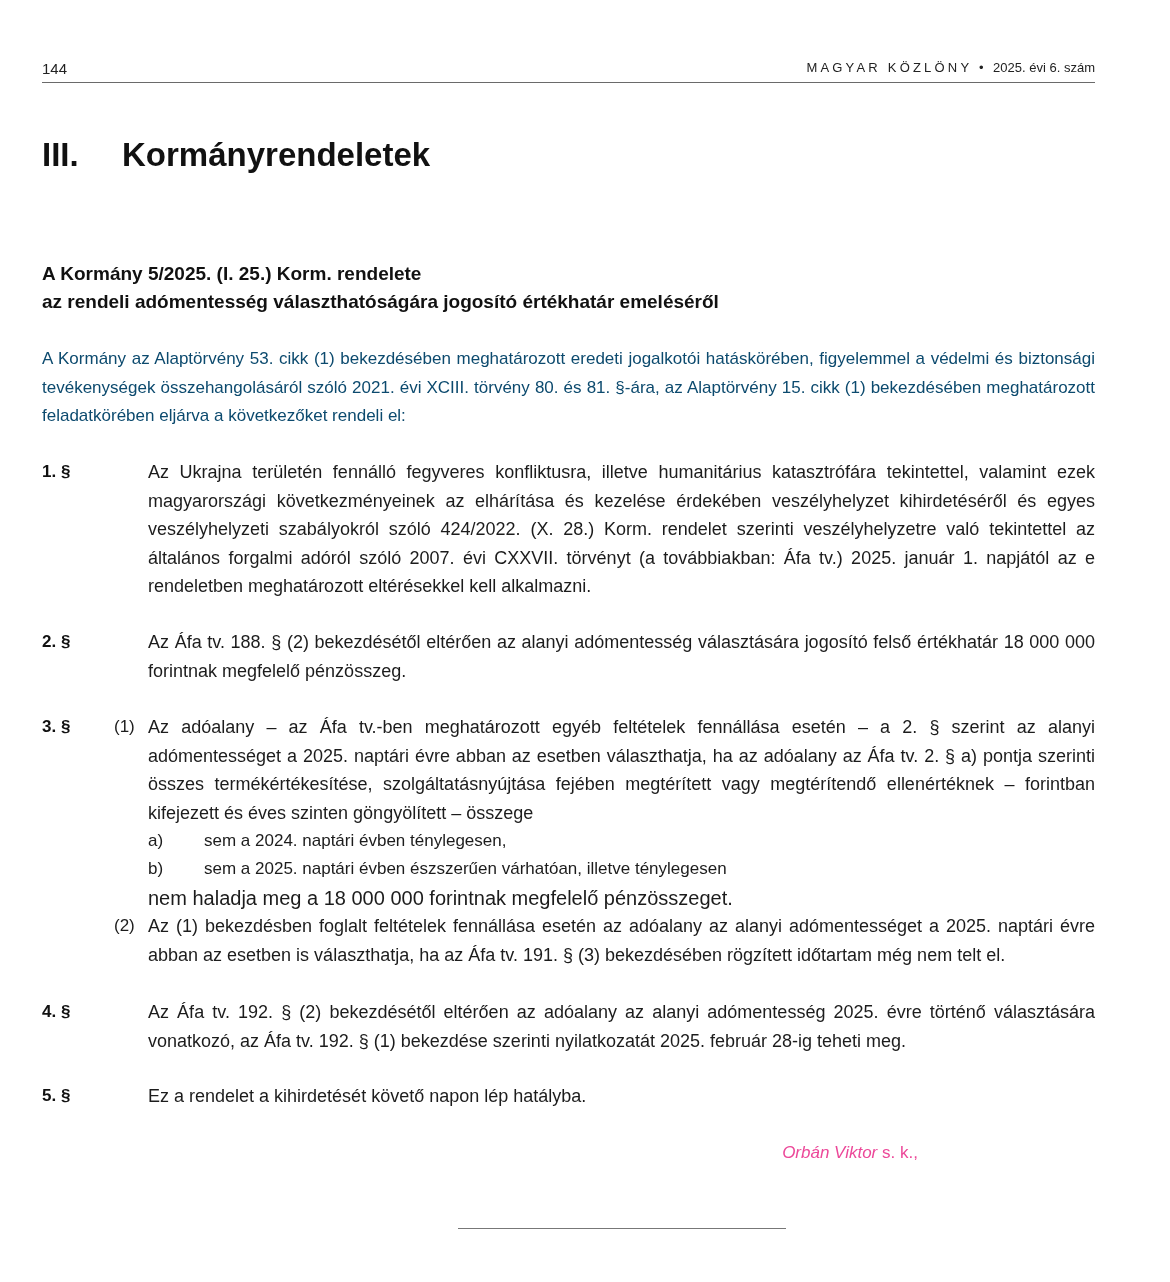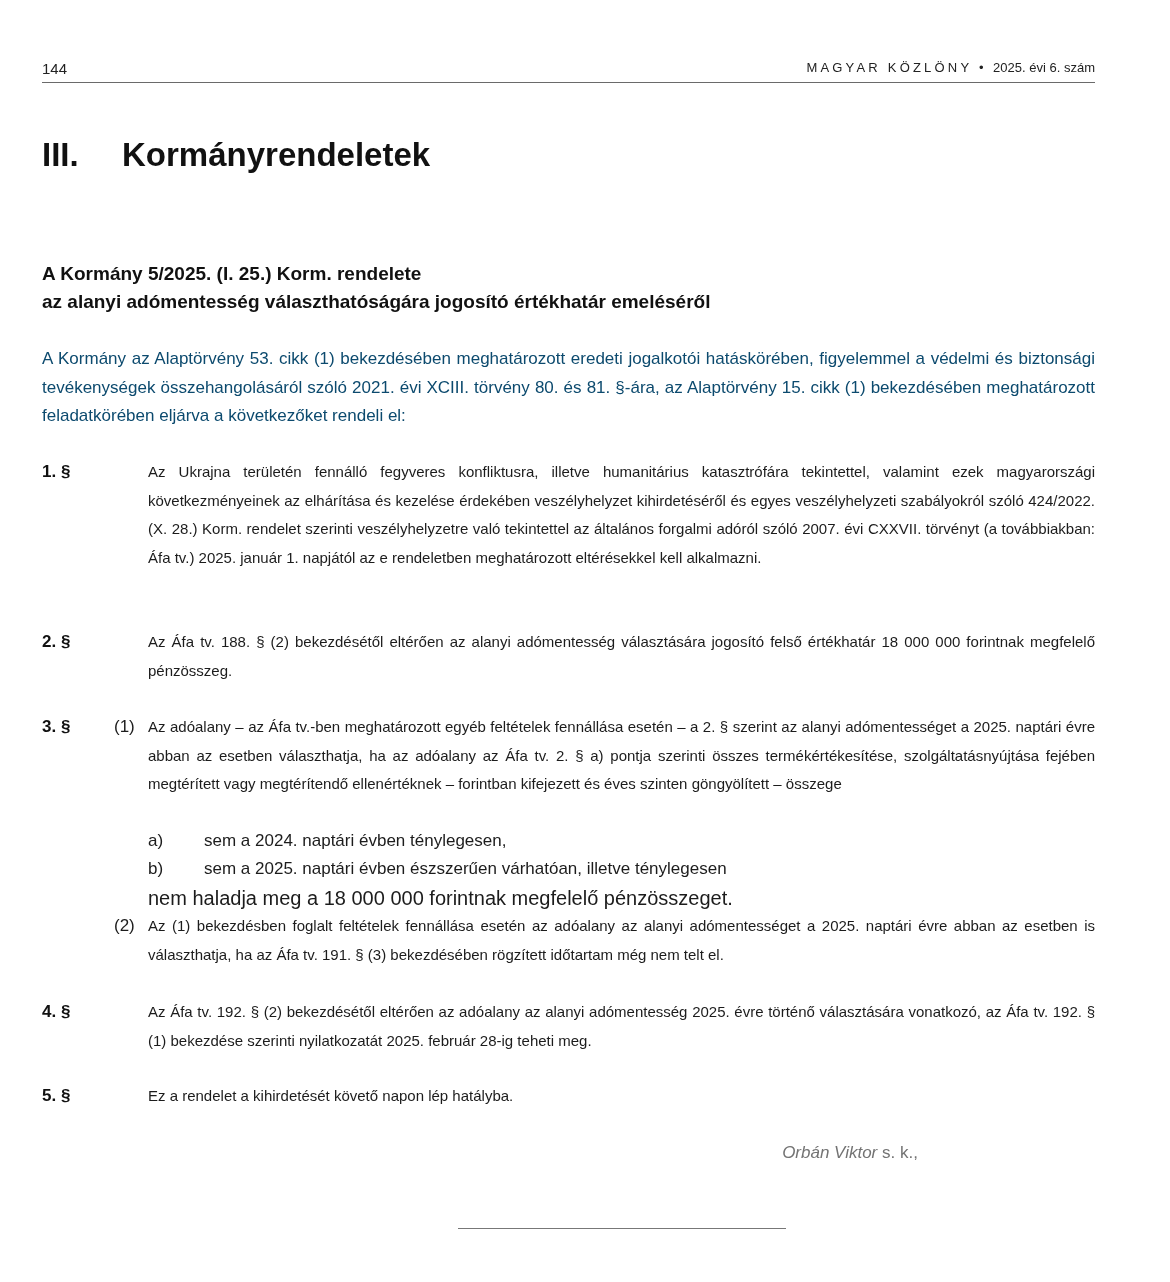--- a/index.html
+++ b/index.html
@@ -25,28 +25,28 @@
     }
     .preamble {
       position: absolute; left: 42px; top: 345px; width: 1053px;
       font-size: 17px; line-height: 28.5px; text-align: justify; color: #0c4a6e;
     }
     .para-num {
       position: absolute; left: 42px; font-size: 17px; font-weight: bold; color: #111;
     }
     .para-body {
       position: absolute; left: 148px; width: 947px;
-      font-size: 15px; line-height: 28.5px; text-align: justify; color: #1c1c1c;
+      font-size: 18px; line-height: 28.5px; text-align: justify; color: #1c1c1c;
     }
     .sub-num { position: absolute; left: 114px; font-size: 17px; color: #1c1c1c; }
     .point-label { position: absolute; left: 148px; font-size: 17px; color: #1c1c1c; }
     .point-text { position: absolute; left: 204px; font-size: 17px; color: #1c1c1c; white-space: nowrap; }
     .plain-line { position: absolute; left: 148px; font-size: 20px; color: #1c1c1c; white-space: nowrap; }
     .signature {
-      position: absolute; left: 700px; top: 1140px; width: 300px; text-align: center; color: #737373;
+      position: absolute; left: 700px; top: 1140px; width: 300px; text-align: center; color: #ec4899;
     }
     .signature .name { font-size: 17px; line-height: 26px; }
     .signature .name i { font-style: italic; }
     .signature .role { font-size: 13px; line-height: 20px; }
     .end-rule {
       position: absolute; left: 458px; top: 1228px; width: 328px; height: 0;
       border-top: 1.5px solid #777;
     }
   </style>
 </head>
@@ -60,21 +60,21 @@
     <span>2025. évi 6. szám</span>
   </span>
 </div>
 
 <div class="section-title">
   <span class="roman">III.</span><span>Kormányrendeletek</span>
 </div>
 
 <div class="decree-title">
   <div>A Kormány 5/2025. (I. 25.) Korm. rendelete</div>
-  <div>az alanyi adómentesség választhatóságára jogosító értékhatár emeléséről</div>
+  <div>az rendeli adómentesség választhatóságára jogosító értékhatár emeléséről</div>
 </div>
 
 <div class="preamble">A Kormány az Alaptörvény 53. cikk (1) bekezdésében meghatározott eredeti jogalkotói hatáskörében, figyelemmel a védelmi és biztonsági tevékenységek összehangolásáról szóló 2021. évi XCIII. törvény 80. és 81. §-ára, az Alaptörvény 15. cikk (1) bekezdésében meghatározott feladatkörében eljárva a következőket rendeli el:</div>
 
 <div class="para-num" style="top:462px;">1. §</div>
 <div class="para-body" style="top:458px;">Az Ukrajna területén fennálló fegyveres konfliktusra, illetve humanitárius katasztrófára tekintettel, valamint ezek magyarországi következményeinek az elhárítása és kezelése érdekében veszélyhelyzet kihirdetéséről és egyes veszélyhelyzeti szabályokról szóló 424/2022. (X. 28.) Korm. rendelet szerinti veszélyhelyzetre való tekintettel az általános forgalmi adóról szóló 2007. évi CXXVII. törvényt (a továbbiakban: Áfa tv.) 2025. január 1. napjától az e rendeletben meghatározott eltérésekkel kell alkalmazni.</div>
 
 <div class="para-num" style="top:632px;">2. §</div>
 <div class="para-body" style="top:628px;">Az Áfa tv. 188. § (2) bekezdésétől eltérően az alanyi adómentesség választására jogosító felső értékhatár 18 000 000 forintnak megfelelő pénzösszeg.</div>
 

